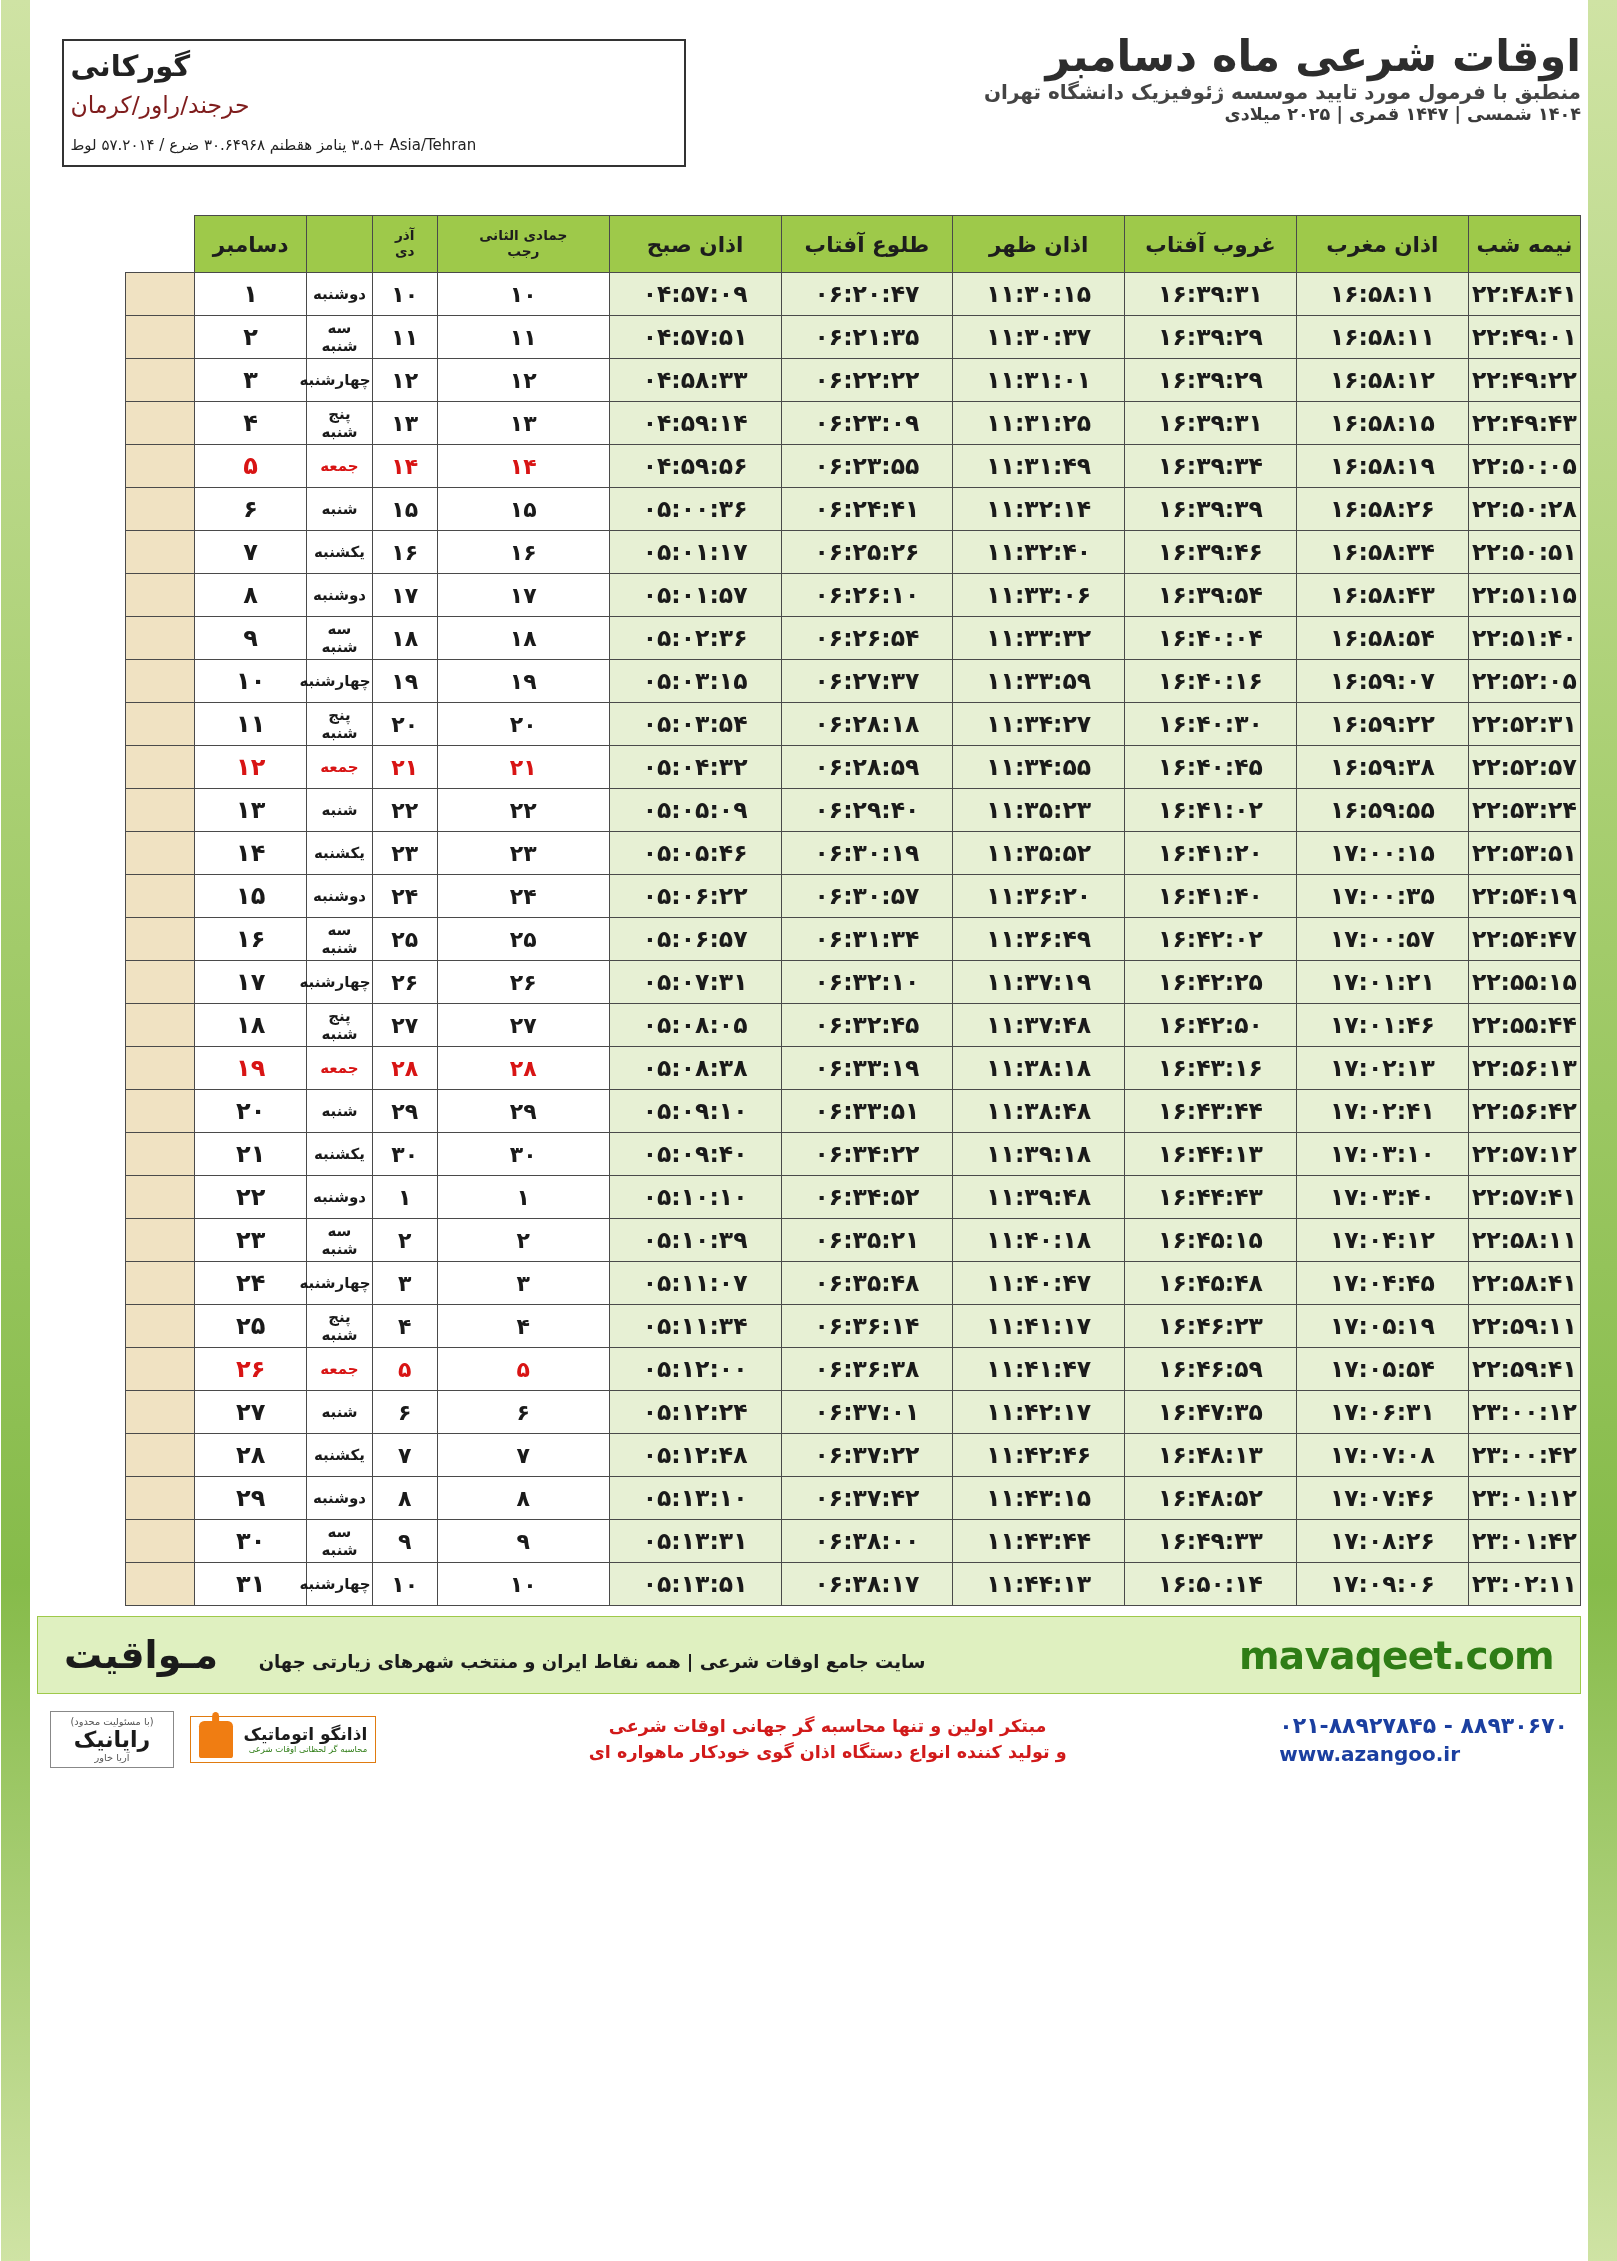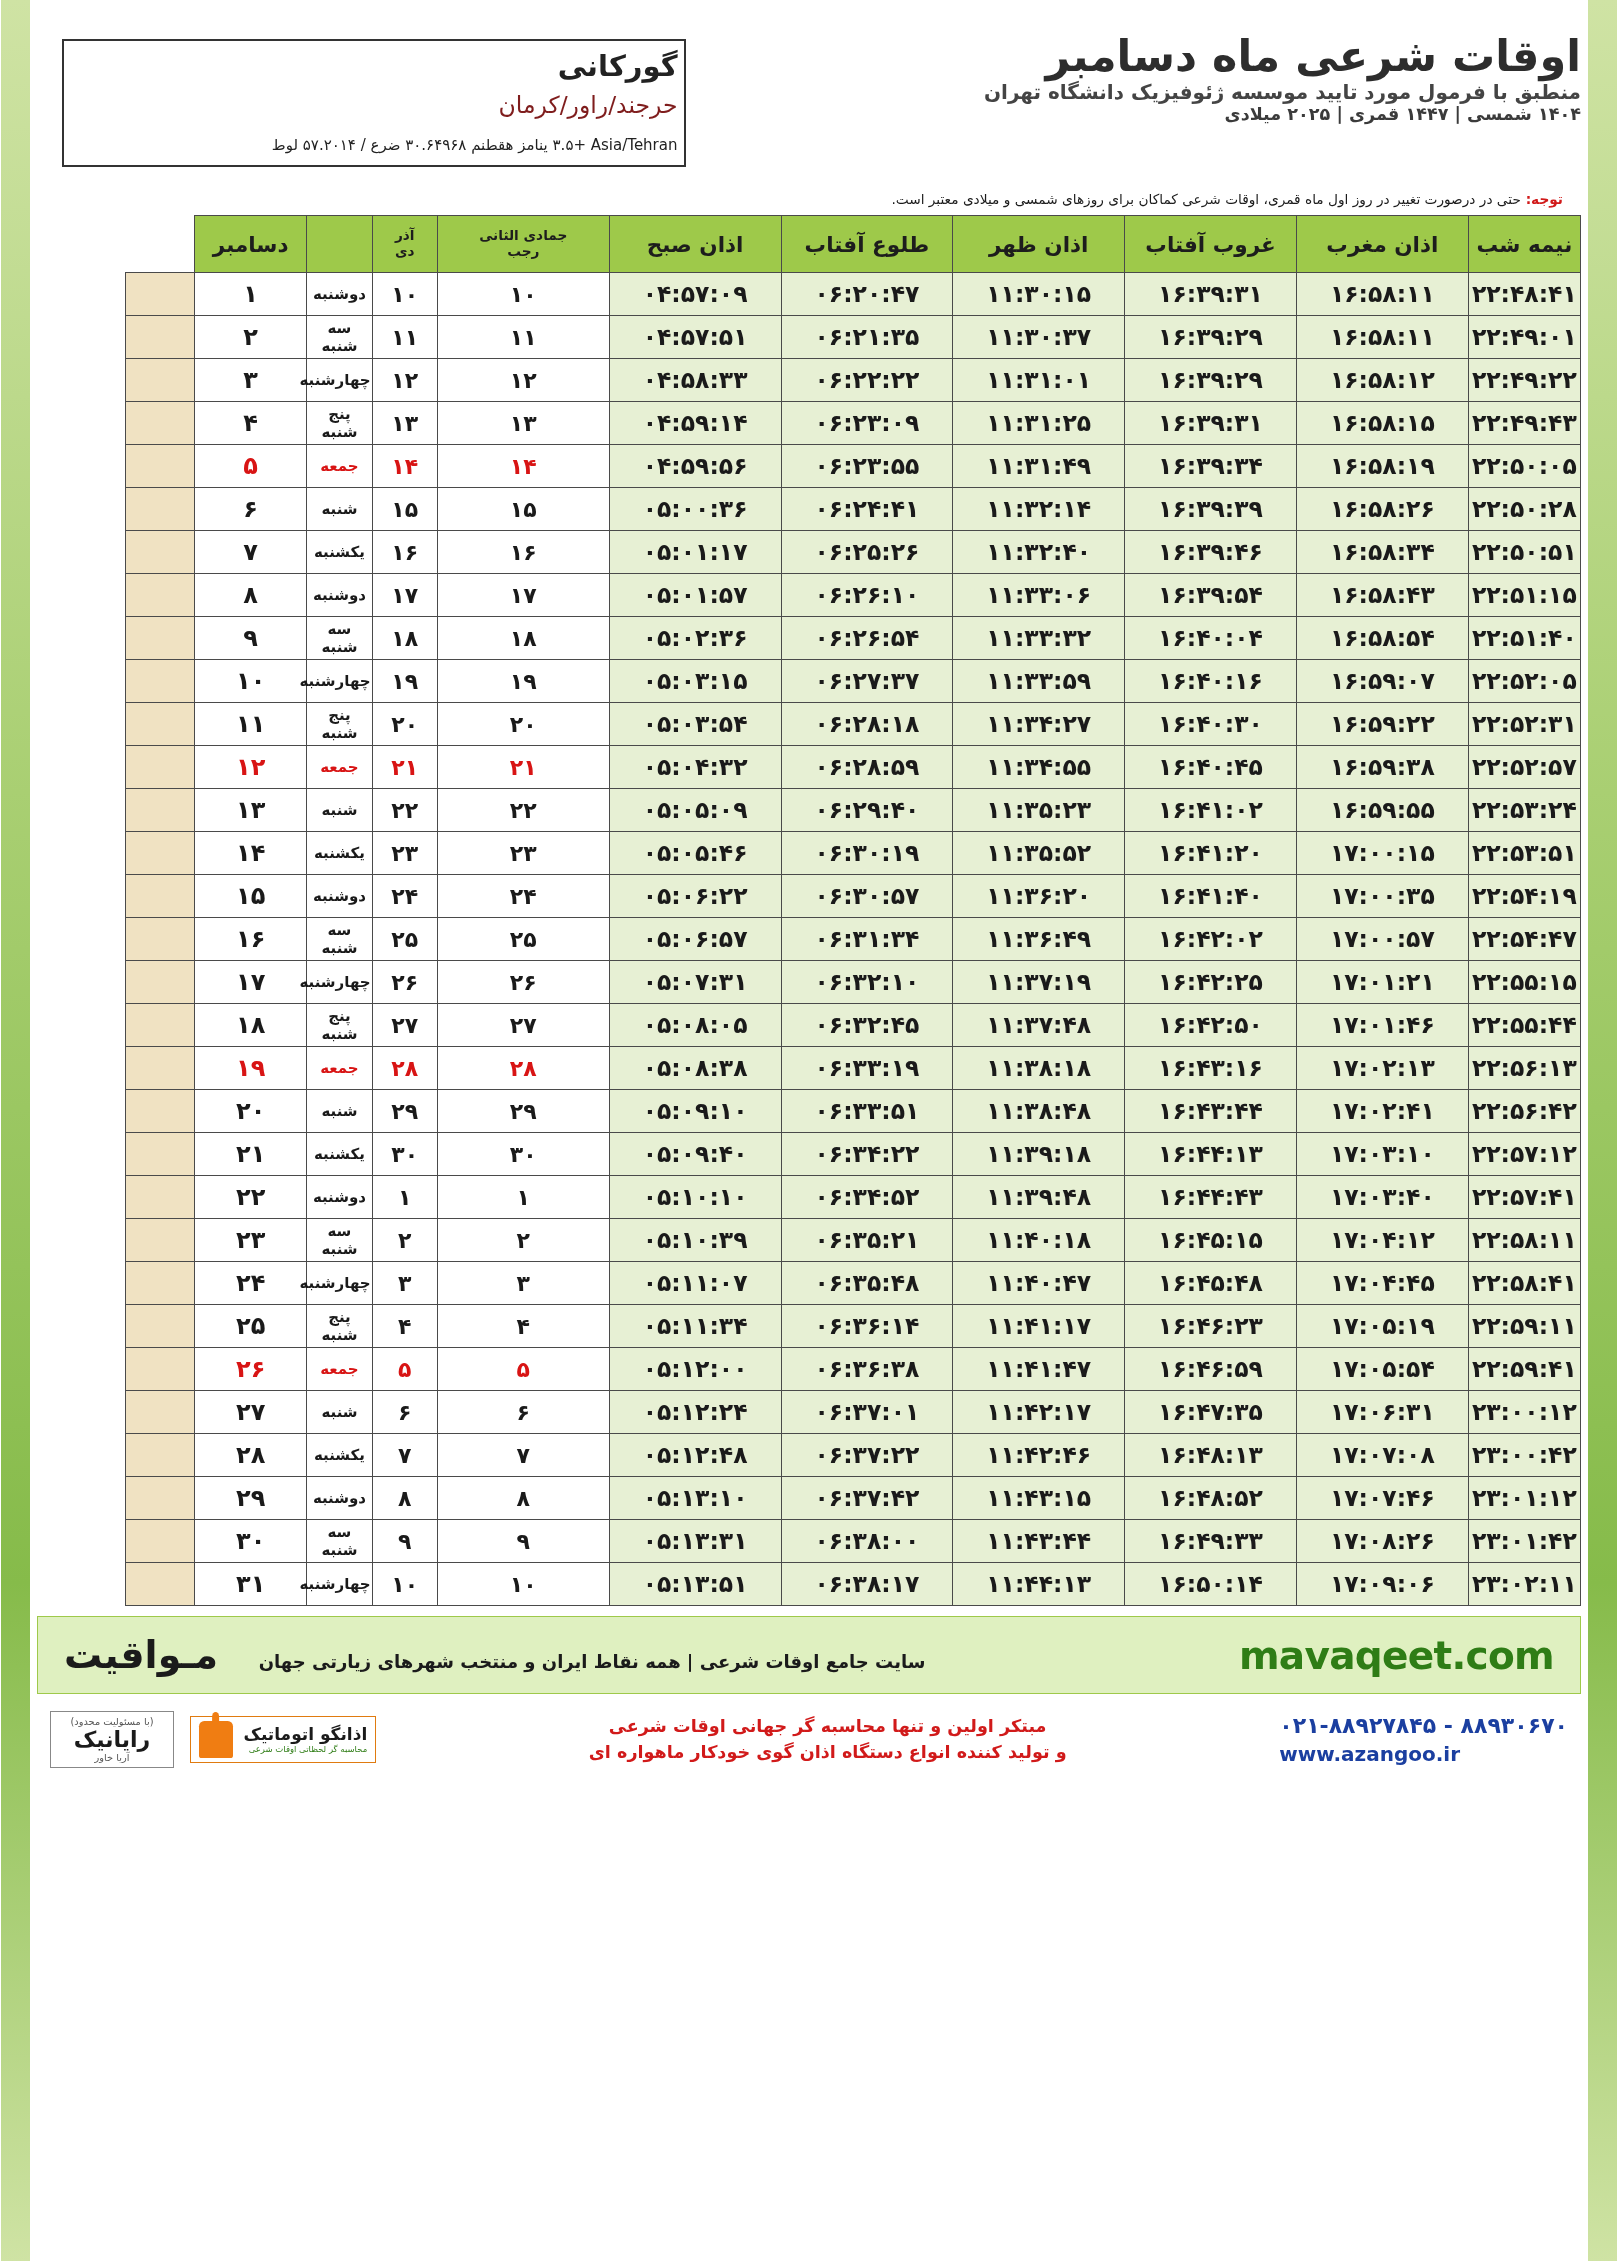--- a/index.html
+++ b/index.html
@@ -34,21 +34,21 @@
   }
   .title-sub{
     margin-top:1px;font-size:20px;font-weight:bold;color:#444;
   }
   .title-years{
     font-size:17.6px;font-weight:bold;color:#3b3b3b;
   }
   .city-box{
     position:absolute;left:25px;top:39px;width:607px;
     border:2px solid #333;background:#fff;
-    text-align:right;padding:9px 6.5px 10.4px;
+    text-align:left;padding:9px 6.5px 10.4px;
   }
   .city-name{font-size:29px;font-weight:bold;color:#222;line-height:1.15;}
   .city-sub{font-size:23.5px;color:#7f1d1d;margin-top:8px;}
   .city-coord{font-size:15px;color:#222;margin-top:17px;direction:ltr;unicode-bidi:bidi-override;}
   .note-line{
     position:absolute;left:25px;top:191px;width:1501px;text-align:right;
     font-size:13.7px;color:#1b1b1b;font-weight:bold;
   }
   .note-line .red{color:#d11a1a;}
   .note-line .blk{font-weight:normal;}
@@ -141,24 +141,20 @@
       <div class="title-sub">منطبق با فرمول مورد تایید موسسه ژئوفیزیک دانشگاه تهران</div>
       <div class="title-years">۱۴۰۴ شمسی | ۱۴۴۷ قمری | ۲۰۲۵ میلادی</div>
     </div>
 
     <div class="city-box">
       <div class="city-name">گورکانی</div>
       <div class="city-sub">حرجند/راور/کرمان</div>
       <div class="city-coord">طول ۵۷.۲۰۱۴ / عرض ۳۰.۶۴۹۶۸ منطقه زمانی ۳.۵+ Asia/Tehran</div>
     </div>
 
-    <div class="note-line">
-      <span class="red">توجه:</span>
-      <span class="blk">حتی در درصورت تغییر در روز اول ماه قمری، اوقات شرعی کماکان برای روزهای شمسی و میلادی معتبر است.</span>
-    </div>
   </div>
 
   <table class="times">
     <colgroup>
       <col style="width:98px">
       <col style="width:150px">
       <col style="width:150px">
       <col style="width:150px">
       <col style="width:150px">
       <col style="width:150px">

